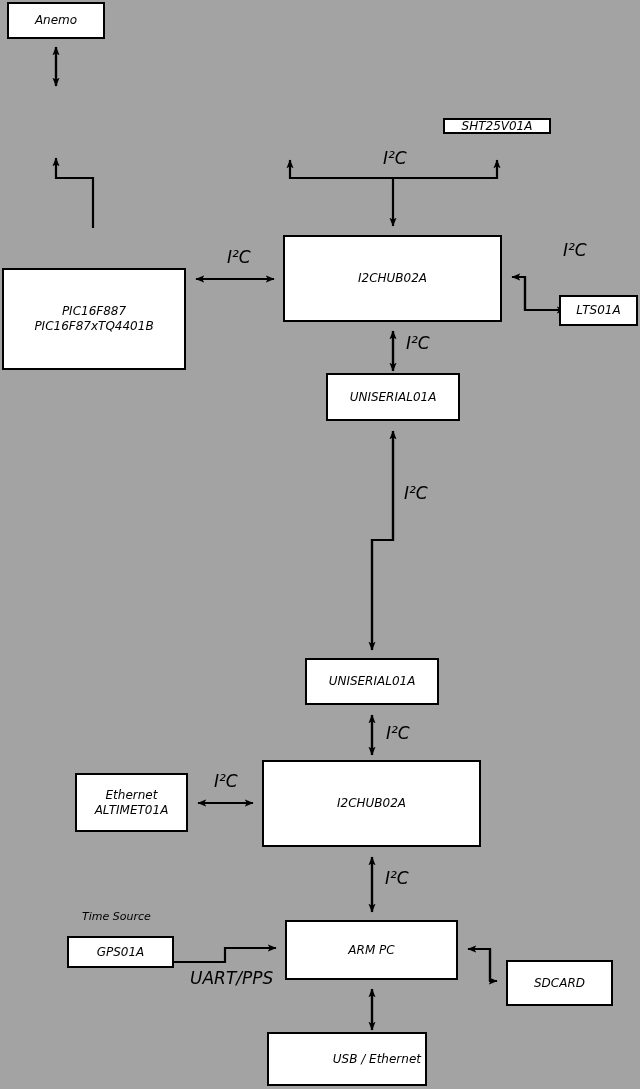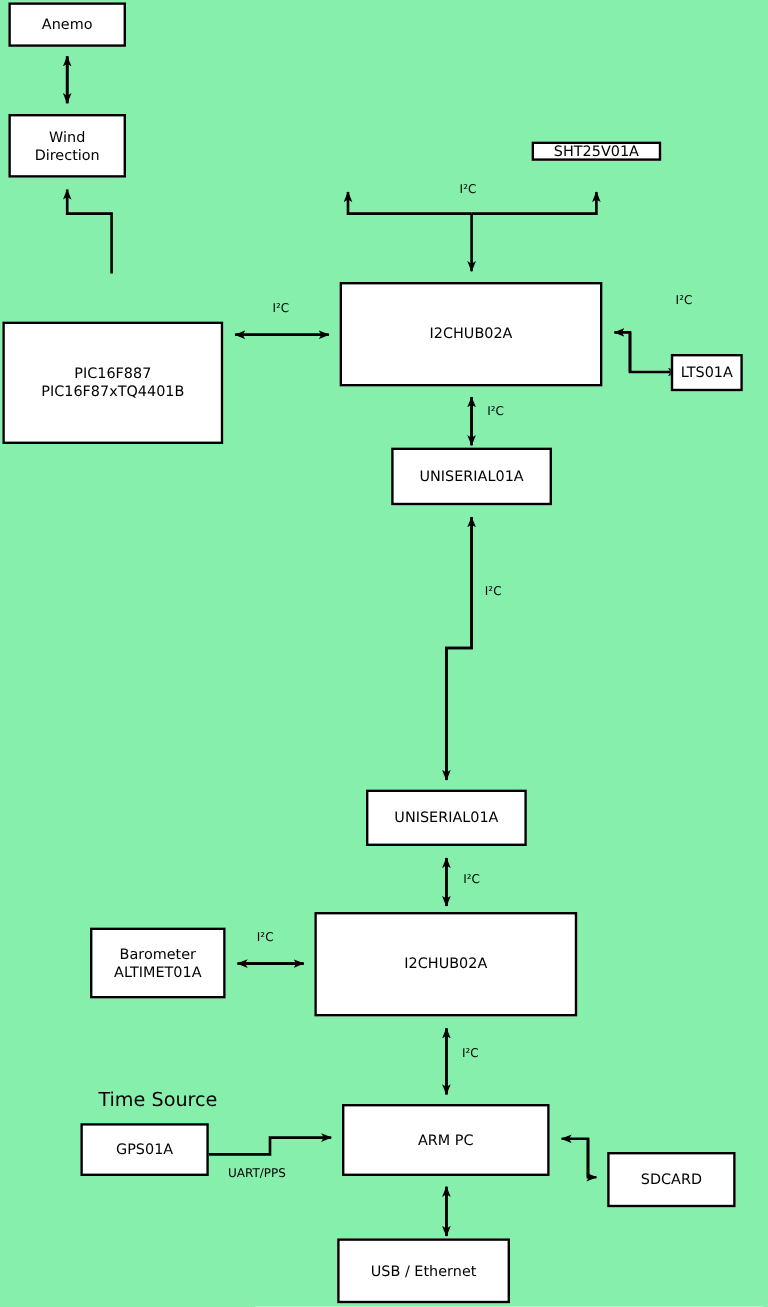--- a/index.html
+++ b/index.html
@@ -7,22 +7,23 @@
     padding: 0;
     background: #ffffff;
   }
   body {
     font-family: "DejaVu Sans", "Liberation Sans", sans-serif;
   }
   #diagram {
     position: relative;
     width: 640px;
     height: 1089px;
-    background: #86efac;
+    background: #a3a3a3;
     overflow: hidden;
+    font-style: italic;
   }
   #wires {
     position: absolute;
     left: 0;
     top: 0;
     width: 640px;
     height: 1089px;
     pointer-events: none;
   }
   .node {
@@ -39,29 +40,29 @@
     color: #000000;
     z-index: 2;
   }
   .node .lbl {
     display: block;
     white-space: pre-line;
     padding: 0 4px;
   }
   .edge-label {
     position: absolute;
-    font-size: 10px;
+    font-size: 17px;
     line-height: 13px;
     color: #000000;
     white-space: nowrap;
     z-index: 3;
   }
   .free-label {
     position: absolute;
-    font-size: 16px;
+    font-size: 11px;
     line-height: 14px;
     color: #000000;
     white-space: nowrap;
     z-index: 3;
   }
 </style>
 </head>
 <body>
 
 <div id="diagram">
@@ -111,73 +112,69 @@
 
       <path d="M372,1030 L372,989" marker-end="url(#ah)"></path>
       <path d="M372,989 L372,1030" marker-end="url(#ah)"></path>
     </g>
   </svg>
 
   <div class="node" style="left:7px; top:2px; width:98px; height:37px;">
     <span class="lbl">Anemo</span>
   </div>
 
-  <div class="node" style="left:7px; top:95px; width:98px; height:53px;">
-    <span class="lbl">Wind
-Direction</span>
-  </div>
 
   <div class="node" style="left:2px; top:228px; width:184px; height:102px;margin-top:40px;">
     <span class="lbl">PIC16F887
 PIC16F87xTQ4401B</span>
   </div>
 
 
   <div class="node" style="left:443px; top:118px; width:108px; height:16px;">
     <span class="lbl">SHT25V01A</span>
   </div>
 
   <div class="node" style="left:283px; top:235px; width:219px; height:87px;">
     <span class="lbl">I2CHUB02A</span>
   </div>
 
-  <div class="node" style="left:559px; top:295px; width:60px; height:31px;">
+  <div class="node" style="left:559px; top:295px; width:79px; height:31px;">
     <span class="lbl">LTS01A</span>
   </div>
 
   <div class="node" style="left:326px; top:373px; width:134px; height:48px;">
     <span class="lbl">UNISERIAL01A</span>
   </div>
 
   <div class="node" style="left:305px; top:658px; width:134px; height:47px;">
     <span class="lbl">UNISERIAL01A</span>
   </div>
 
   <div class="node" style="left:262px; top:760px; width:219px; height:87px;">
     <span class="lbl">I2CHUB02A</span>
   </div>
 
   <div class="node" style="left:75px; top:773px; width:113px; height:59px;">
-    <span class="lbl">Barometer
+    <span class="lbl">Ethernet
 ALTIMET01A</span>
   </div>
 
-  <div class="node" style="left:67px; top:936px; width:107px; height:44px;">
+  <div class="node" style="left:67px; top:936px; width:107px; height:32px;">
     <span class="lbl">GPS01A</span>
   </div>
 
   <div class="node" style="left:506px; top:960px; width:107px; height:46px;">
     <span class="lbl">SDCARD</span>
   </div>
 
   <div class="node" style="left:285px; top:920px; width:173px; height:60px;">
     <span class="lbl">ARM PC</span>
   </div>
 
-  <div class="node" style="left:281px; top:1032px; width:144px; height:54px;">
+  <div class="node" style="left:267px; top:1032px; width:160px; height:54px;justify-content:flex-end;">
     <span class="lbl">USB / Ethernet</span>
   </div>
 
   <div class="edge-label" style="left:383px; top:152px;">I²C</div>
 
   <div class="edge-label" style="left:227px; top:251px;">I²C</div>
 
   <div class="edge-label" style="left:563px; top:244px;">I²C</div>
 
   <div class="edge-label" style="left:406px; top:337px;">I²C</div>

